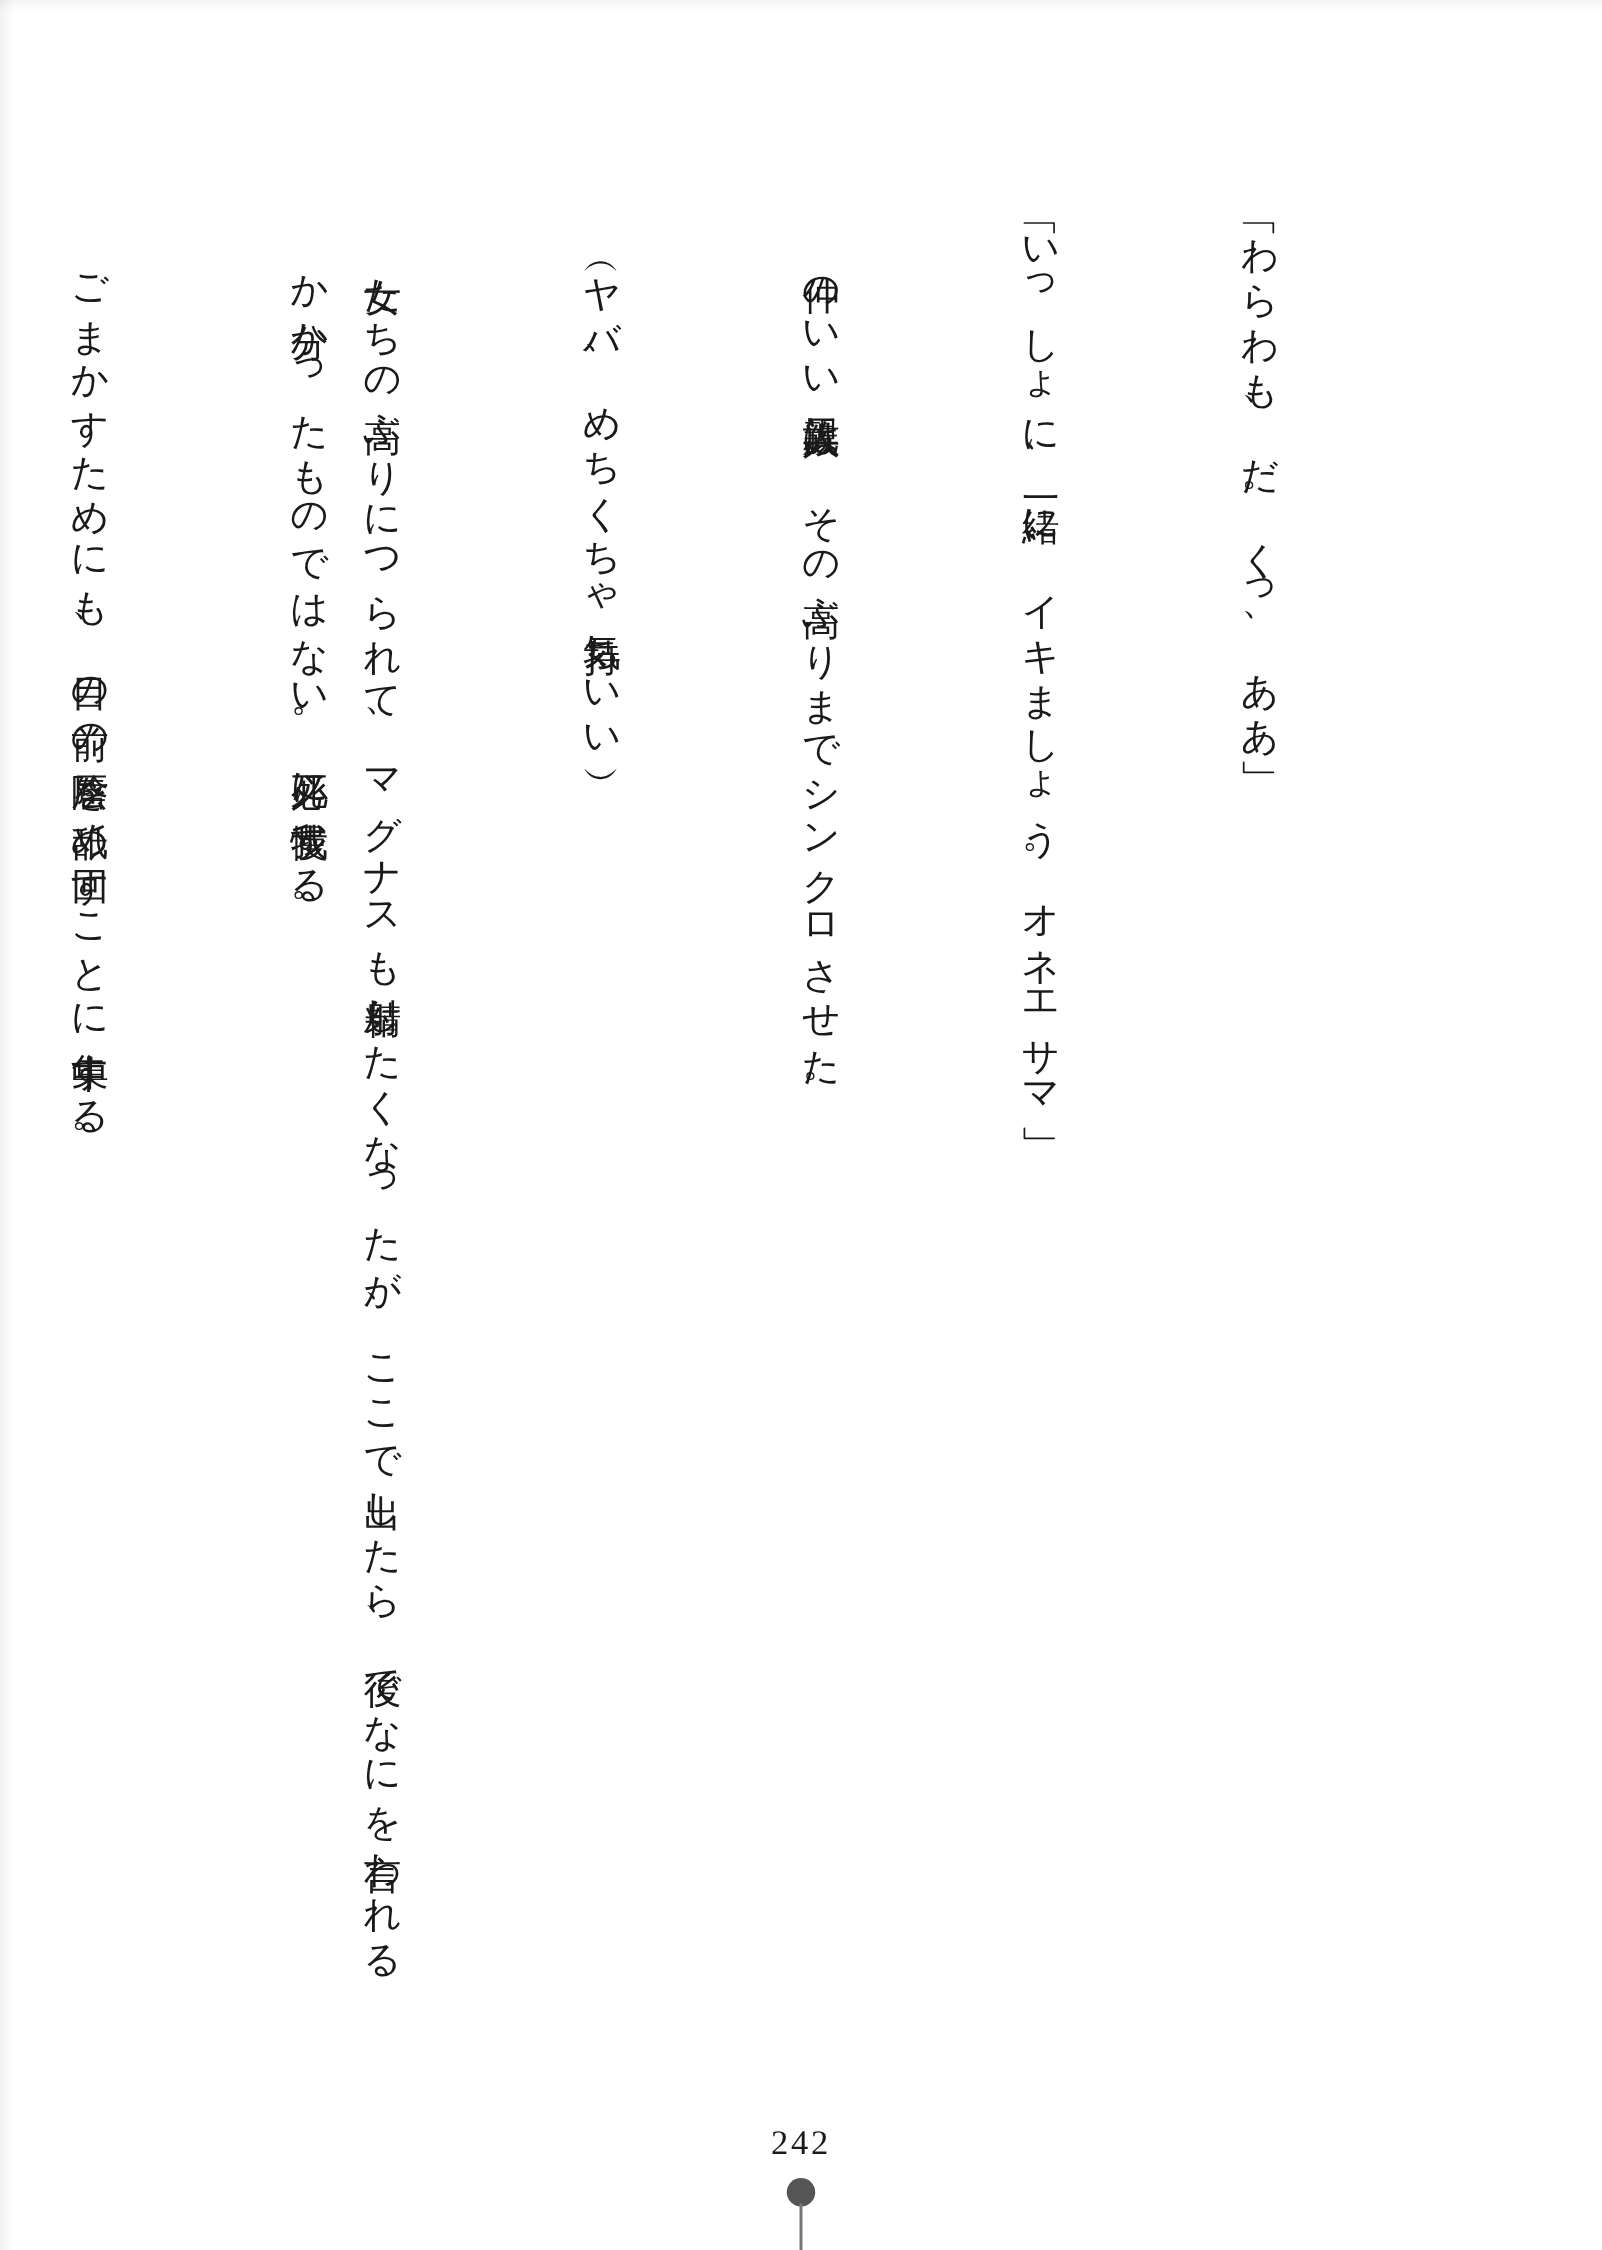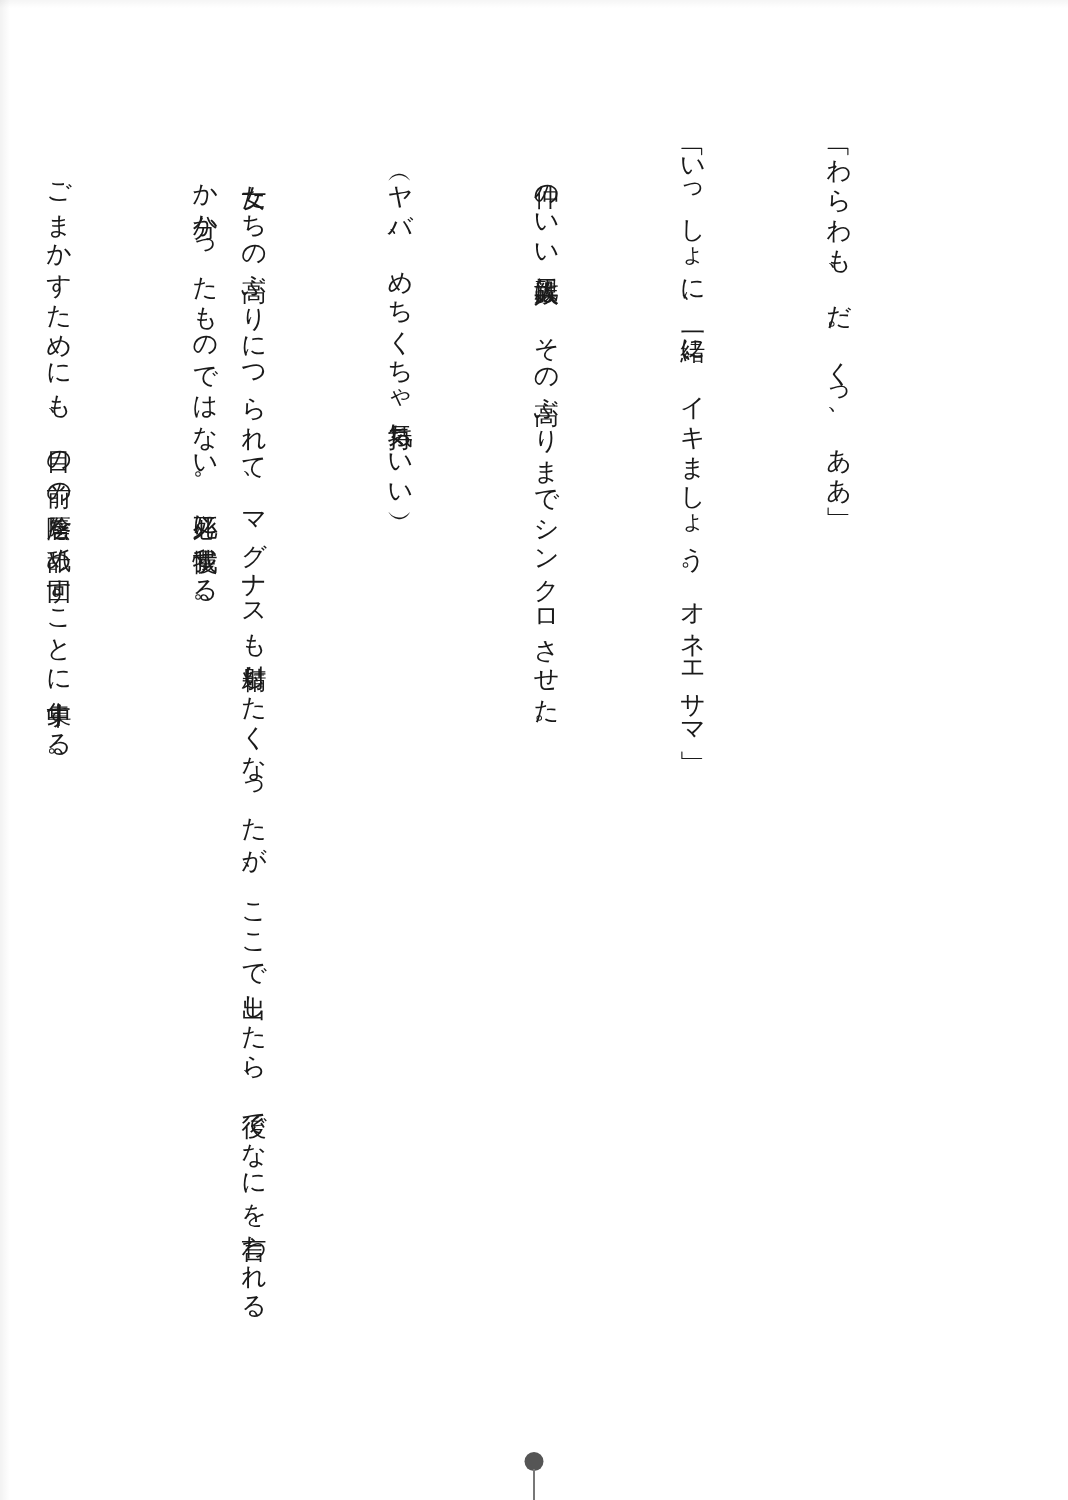--- a/index.html
+++ b/index.html
@@ -124,19 +124,20 @@
     
     
     
     
     
     
     
     
   </div>
 
+  <div class="page-number">242</div>
 
   <div class="bottom-mark">
     <div class="dot"></div>
     <div class="stem"></div>
   </div>
 
 </div>
 
 </body></html>

